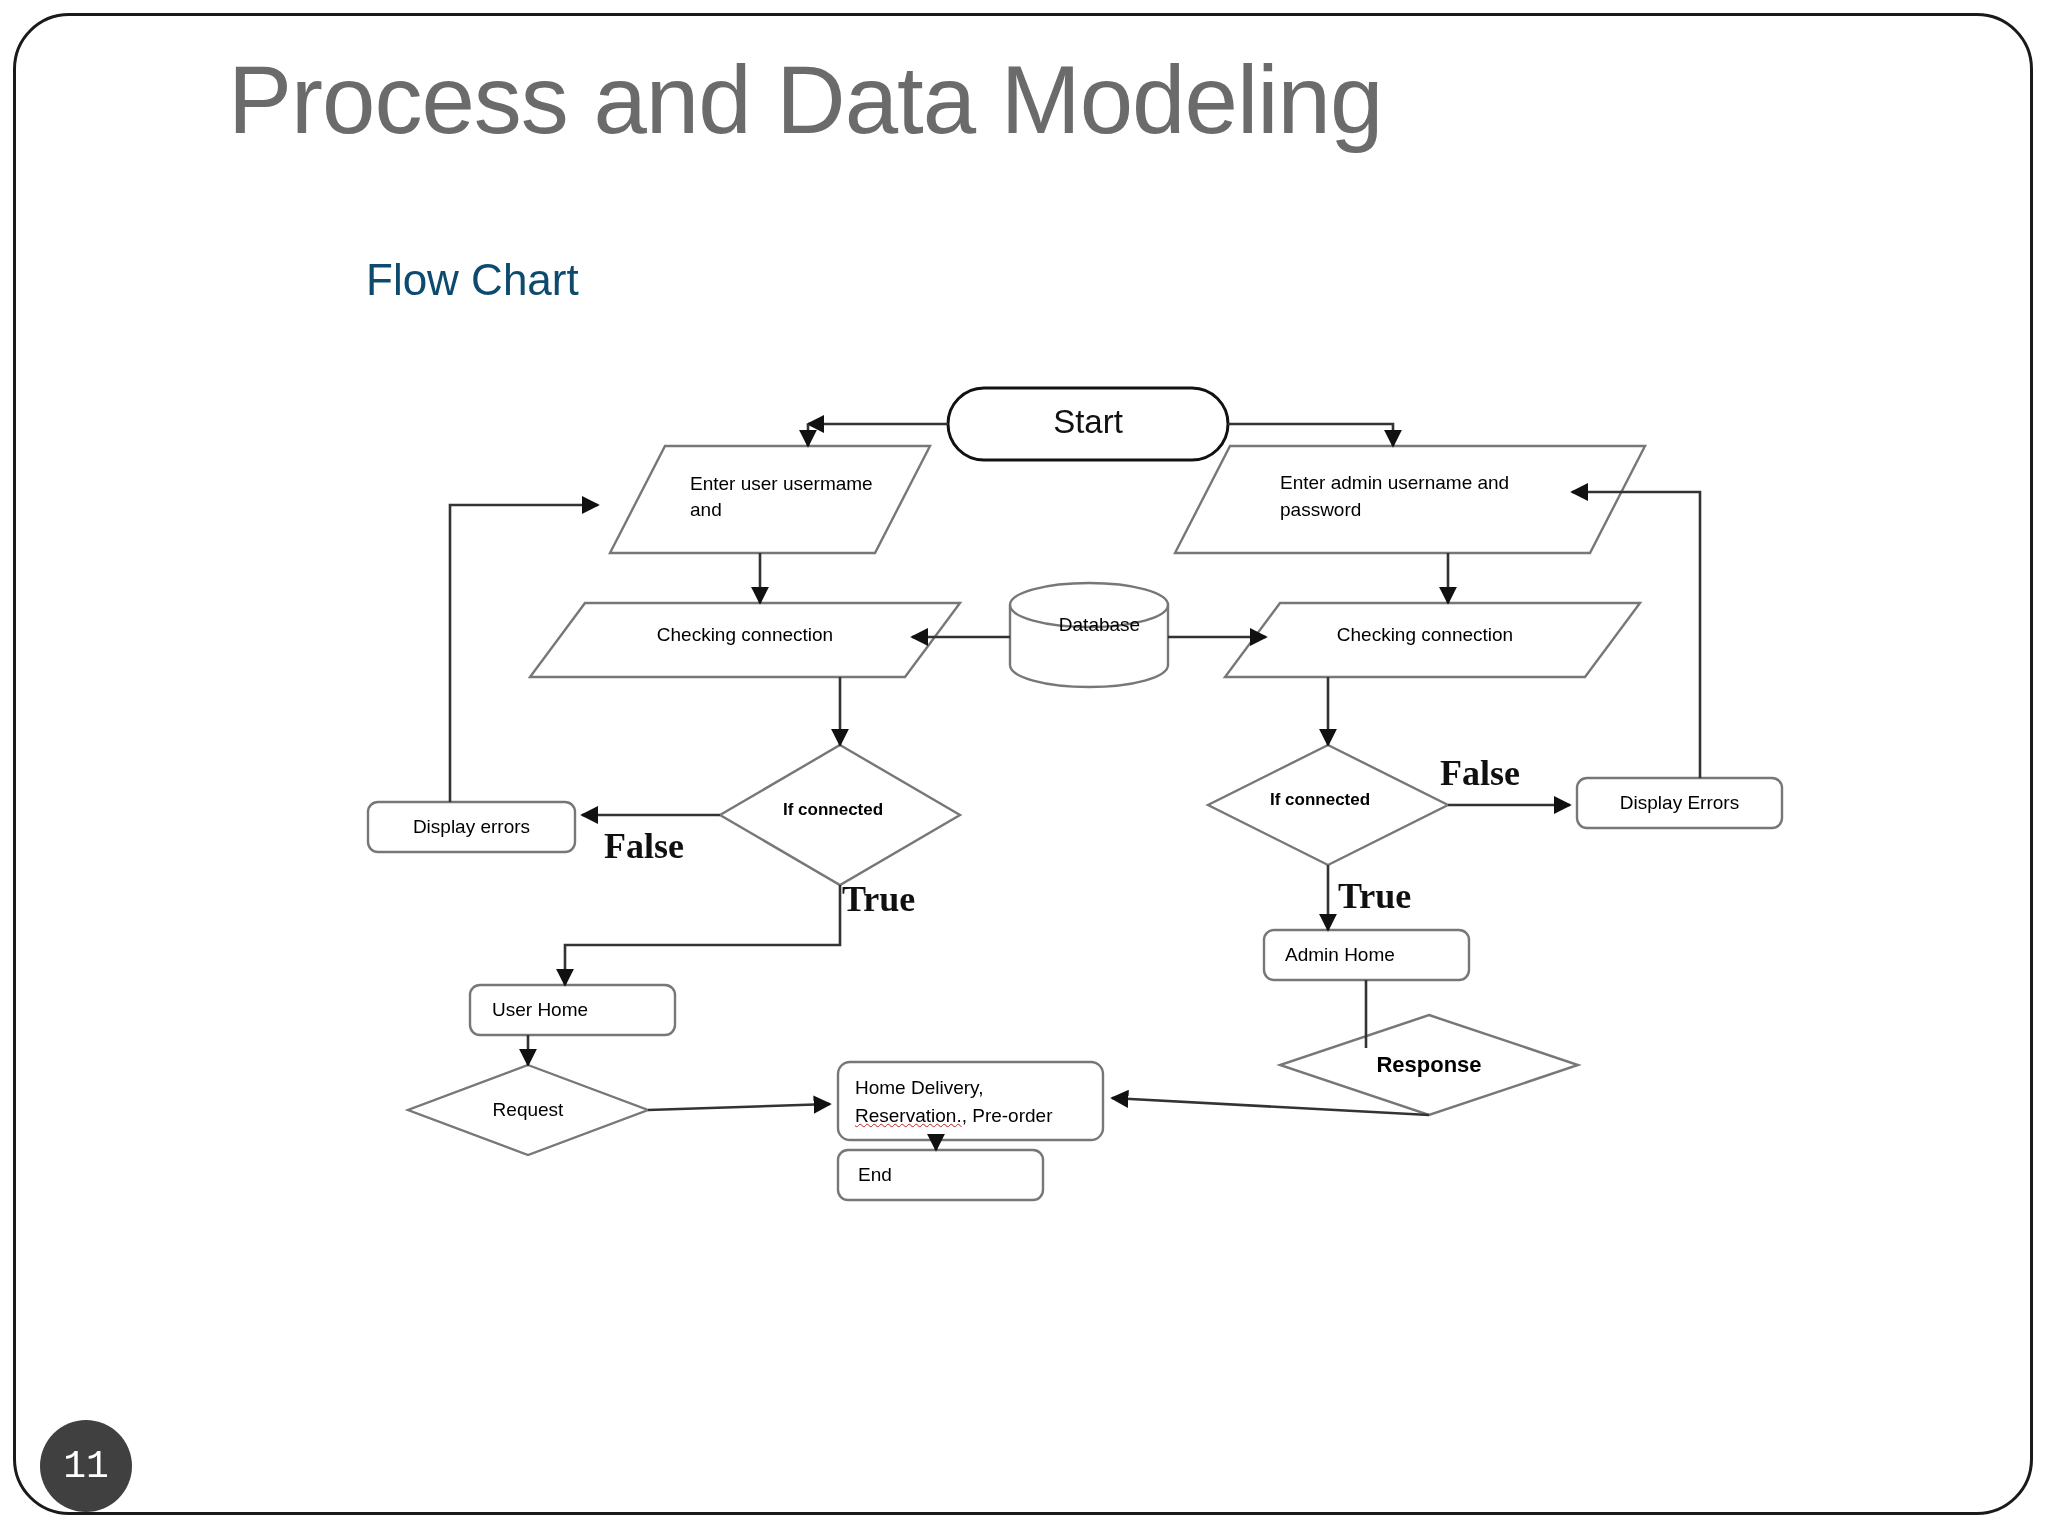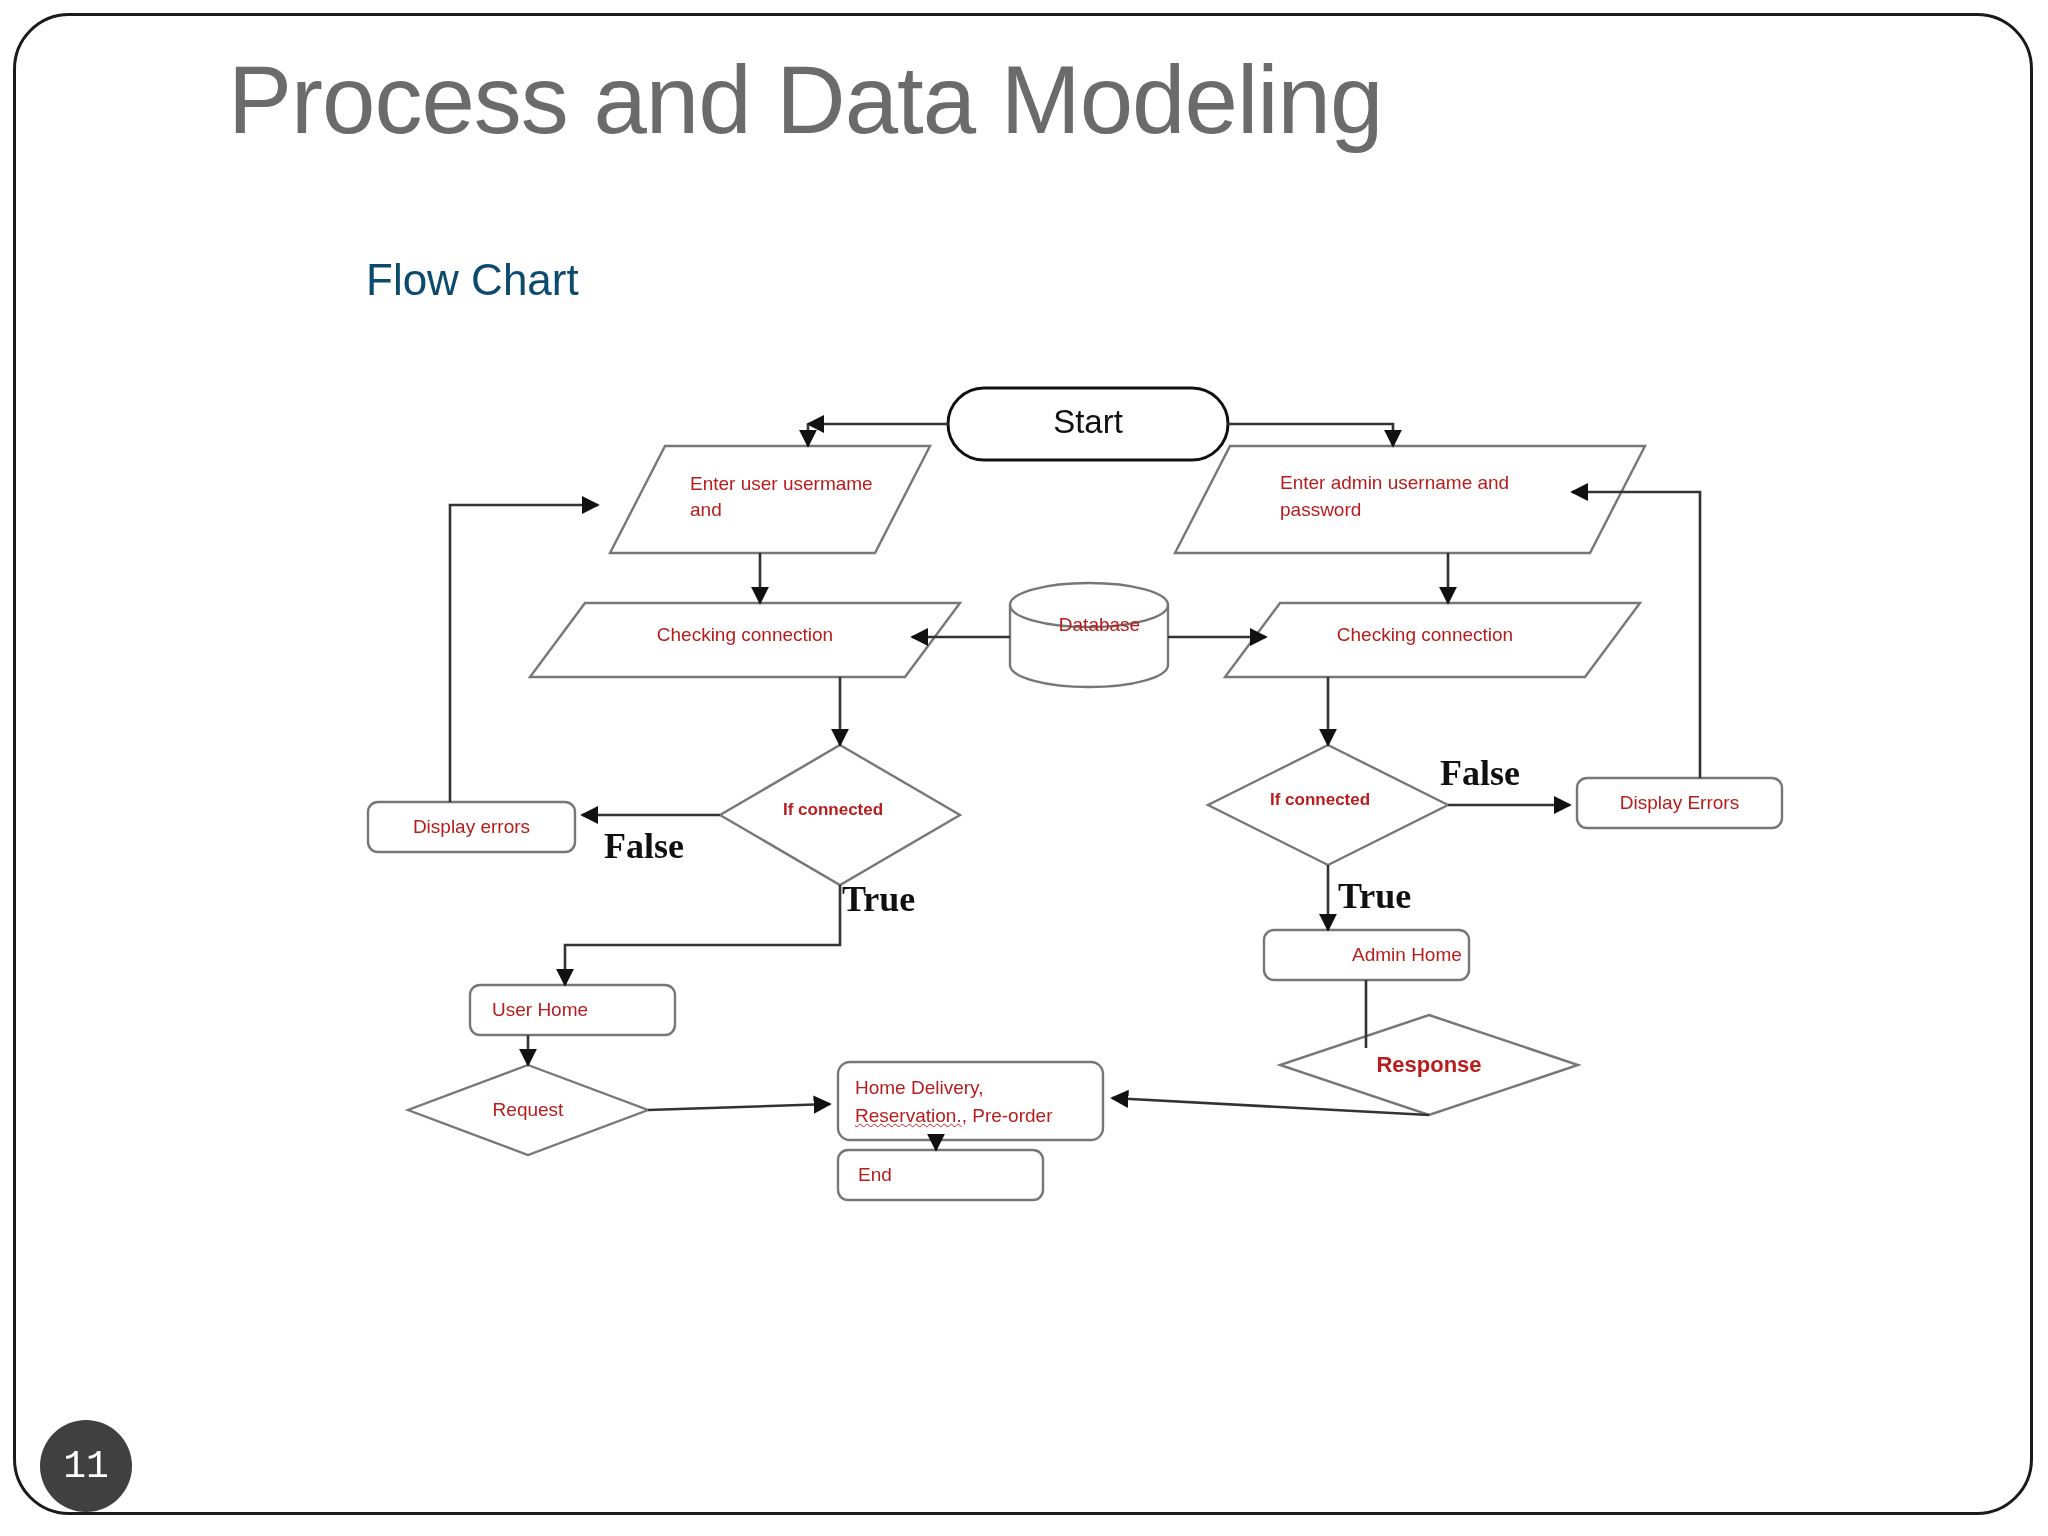--- a/index.html
+++ b/index.html
@@ -22,21 +22,21 @@
   .page-badge{position:absolute;left:40px;top:1420px;width:92px;height:92px;
               border-radius:50%;background:#404040;color:#ffffff;
               display:flex;align-items:center;justify-content:center;
               font-size:38px;font-family:Liberation Mono, monospace;}
 
   .fc{position:absolute;left:0;top:0;width:2048px;height:1536px;}
 
   .nodelabel{
       position:absolute;display:flex;align-items:center;
       font-family:"Liberation Sans",sans-serif;
-      color:#b91c1c;pointer-events:none;
+      color:#000000;pointer-events:none;
   }
   .nl-center{justify-content:center;text-align:center;}
   .nl-left{justify-content:flex-start;text-align:left;}
 
   .tf{position:absolute;font-family:"Liberation Serif",serif;font-weight:700;
       color:#101010;font-size:36px;}
 
   .spell{ text-decoration: underline; text-decoration-color:#c02020;
           text-decoration-style: wavy; text-decoration-thickness:1px;}
 </style>
@@ -159,21 +159,21 @@
 <div class="nodelabel nl-left" style="left:783px;top:780px;width:120px;height:60px;font-size:17px;line-height:1.6;font-weight:700;">If connected</div>
 
 <div class="nodelabel nl-left" style="left:1270px;top:770px;width:118px;height:60px;font-size:17px;line-height:1.6;font-weight:700;">If connected</div>
 
 <div class="nodelabel nl-center" style="left:368px;top:802px;width:207px;height:50px;font-size:19px;">Display errors</div>
 
 <div class="nodelabel nl-center" style="left:1577px;top:778px;width:205px;height:50px;font-size:19px;">Display Errors</div>
 
 <div class="nodelabel nl-left" style="left:492px;top:985px;width:180px;height:50px;font-size:19px;">User Home</div>
 
-<div class="nodelabel nl-left" style="left:1352px;top:930px;width:180px;height:50px;font-size:19px;">Admin Home</div>
+<div class="nodelabel nl-left" style="left:1285px;top:930px;width:180px;height:50px;font-size:19px;">Admin Home</div>
 
 <div class="nodelabel nl-center" style="left:468px;top:1090px;width:120px;height:40px;font-size:19px;">Request</div>
 
 <div class="nodelabel nl-center" style="left:1339px;top:1045px;width:180px;height:40px;font-size:22px;font-weight:700;">Response</div>
 
 <div class="nodelabel nl-left" style="left:855px;top:1066px;width:250px;height:70px;font-size:19px;line-height:1.45;display:block;padding-top:8px;">
   <div>Home Delivery,</div>
   <div style="white-space:nowrap;">
     <span class="spell">Reservation.</span><span>, Pre-order</span>
   </div>

